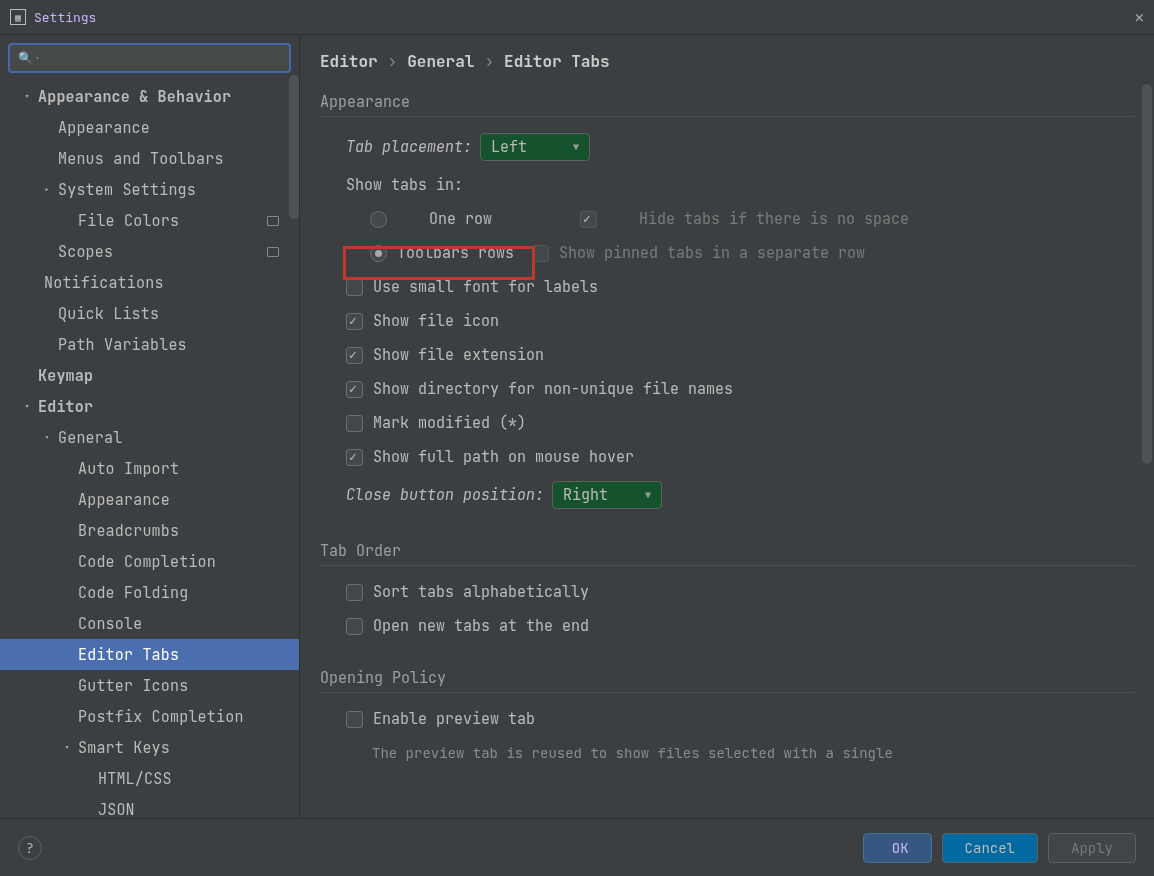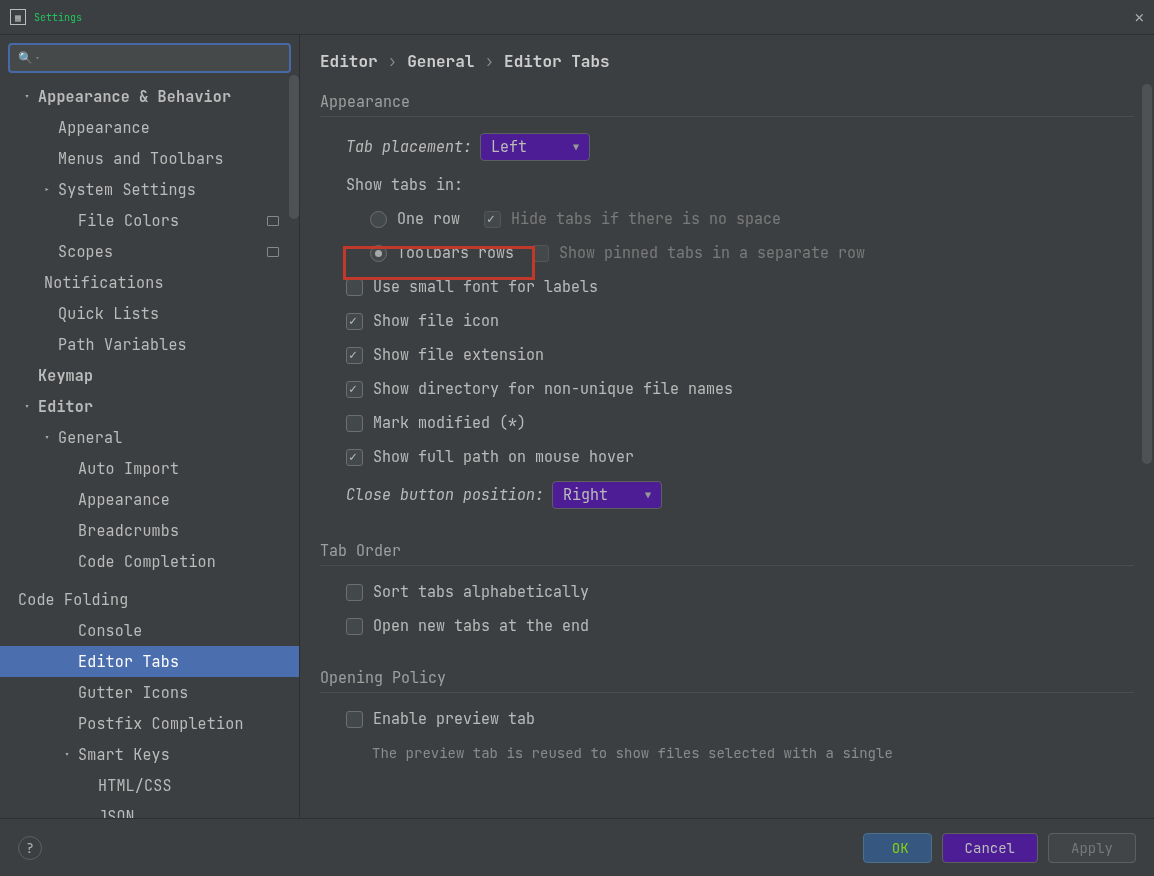--- a/index.html
+++ b/index.html
@@ -24,21 +24,21 @@
   .titlebar .app-icon {
     width: 16px; height: 16px;
     border: 1px solid #bbb;
     margin-right: 8px;
     display: inline-flex;
     align-items: center;
     justify-content: center;
     font-size: 10px;
     color: #bbb;
   }
-  .titlebar .title { color: #22c55e; font-size: 10px; }
+  .titlebar .title { color: #c4b5fd; font-size: 13px; }
   .titlebar .close {
     position: absolute;
     right: 10px;
     color: #aaa;
     font-size: 16px;
     cursor: pointer;
   }
   .body {
     display: flex;
     height: calc(876px - 34px - 58px);
@@ -162,21 +162,21 @@
     font-size: 15px;
     color: #bbbbbb;
   }
   .indent1 { padding-left: 50px; }
   .row label, .row span.lbl { color: #bbbbbb; }
   .disabled { color: #7a7a7a !important; }
   .select {
     display: inline-flex;
     align-items: center;
     justify-content: space-between;
-    background: #4c1d95;
+    background: #14532d;
     border: 1px solid #5e6060;
     border-radius: 4px;
     height: 28px;
     padding: 0 10px;
     min-width: 110px;
     color: #bbb;
     font-family: inherit;
     font-size: 15px;
     cursor: pointer;
   }
@@ -243,33 +243,33 @@
     justify-content: center;
     font-size: 14px;
     cursor: pointer;
   }
   .footer .spacer { flex: 1; }
   .btn {
     height: 30px;
     padding: 0 22px;
     border-radius: 4px;
     border: 1px solid #5e6060;
-    background: #4c1d95;
+    background: #0369a1;
     color: #bbb;
     font-family: inherit;
     font-size: 14px;
     margin-left: 10px;
     cursor: pointer;
     display: inline-flex;
     align-items: center;
   }
   .btn.primary {
     background: #365880;
     border-color: #4a708b;
-    color: #84cc16;
+    color: #c4b5fd;
     padding-left: 28px;
   }
   .btn.disabledbtn {
     color: #777;
     background: #414547;
   }
   .content-scroll-track {
     position: absolute;
     right: 2px;
     width: 10px;
@@ -356,21 +356,21 @@
           <span class="label">Appearance</span>
         </div>
         <div class="tree-item" style="padding-left: 60px;">
           <span class="chev"></span>
           <span class="label">Breadcrumbs</span>
         </div>
         <div class="tree-item" style="padding-left: 60px; text-align: right;">
           <span class="chev"></span>
           <span class="label">Code Completion</span>
         </div>
-        <div class="tree-item" style=" margin-top: 7px;">
+        <div class="tree-item" style="padding-left: 60px;">
           <span class="chev"></span>
           <span class="label">Code Folding</span>
         </div>
         <div class="tree-item" style="padding-left: 60px;">
           <span class="chev"></span>
           <span class="label">Console</span>
         </div>
         <div class="tree-item selected" style="padding-left: 60px;">
           <span class="chev"></span>
           <span class="label">Editor Tabs</span>
@@ -417,21 +417,21 @@
         <div class="select">
           <span>Left</span>
           <span class="caret">▼</span>
         </div>
       </div>
 
       <div class="row">
         <span class="lbl">Show tabs in:</span>
       </div>
 
-      <div class="row indent1" style="position:relative;">
+      <div class="row indent1" style="position:relative;gap:32px;">
         <span class="radio"></span>
         <span class="lbl">One row</span>
         <span style="width:24px;"></span>
         <span class="checkbox checked disabled" style="border-color:#555;"></span>
         <span class="lbl disabled">Hide tabs if there is no space</span>
       </div>
 
       <div class="row indent1" style="position:relative;">
         <span class="radio checked"></span>
         <span class="lbl">Toolbars rows</span>

